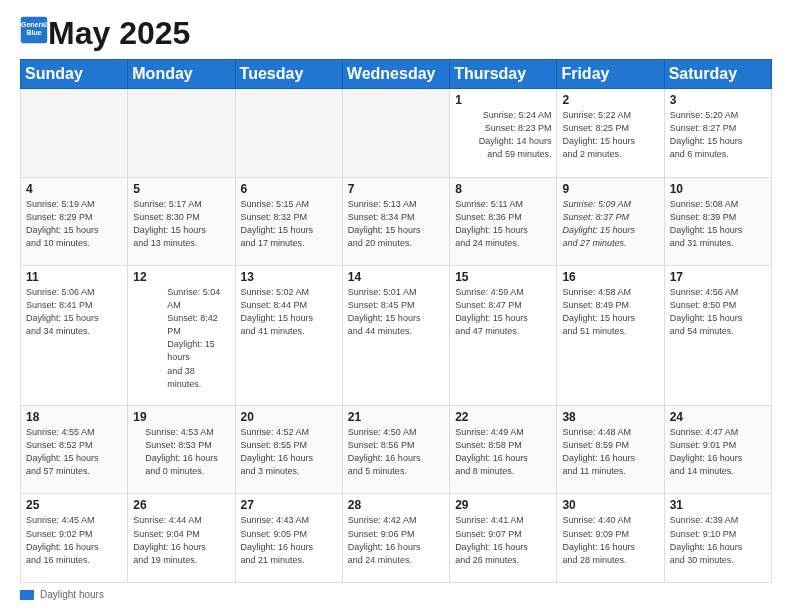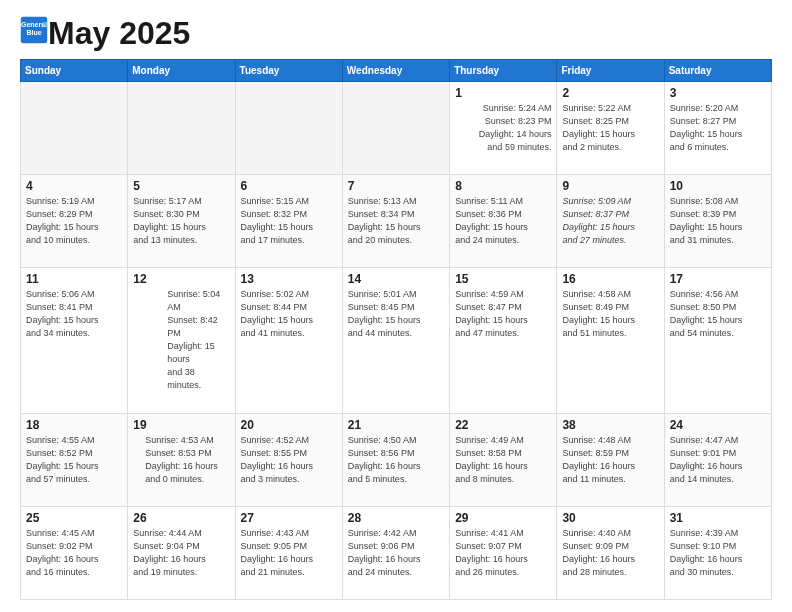--- a/index.html
+++ b/index.html
@@ -49,21 +49,21 @@
     .calendar {
       flex: 1;
       border: 1px solid #ccc;
       border-collapse: collapse;
       width: 100%;
       table-layout: fixed;
     }
     .calendar th {
       background: #2176d2;
       color: #fff;
-      font-size: 10px;
+      font-size: 16px;
       font-weight: bold;
       padding: 5px 4px;
       text-align: left;
       border: 1px solid #1a5faa;
     }
     .calendar td {
       vertical-align: top;
       padding: 4px 5px;
       border: 1px solid #ddd;
       font-size: 9.5px;
@@ -362,13 +362,17 @@
             <span class="day-num">31</span>
             <div class="day-info" style="white-space: pre-line;">Sunrise: 4:39 AM
 Sunset: 9:10 PM
 Daylight: 16 hours
 and 30 minutes.</div>
           </td>
         </tr>
       </tbody>
   </table>
 
+  <div class="footer">
+    <div class="daylight-box"></div>
+    <span>Daylight hours</span>
+  </div>
 </div>
 
 </body></html>

